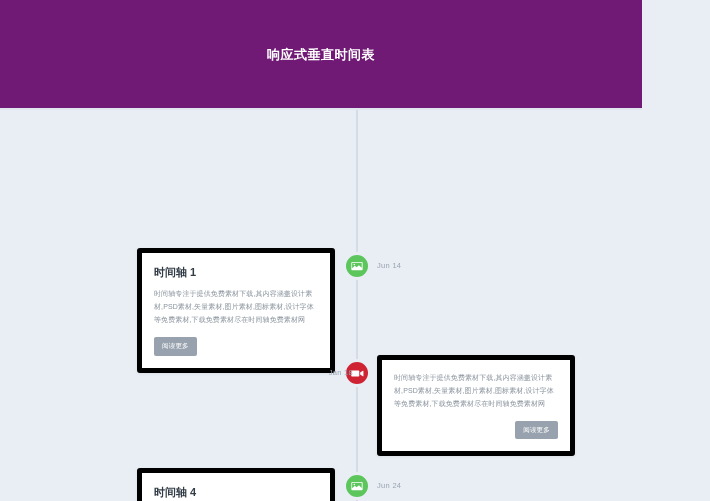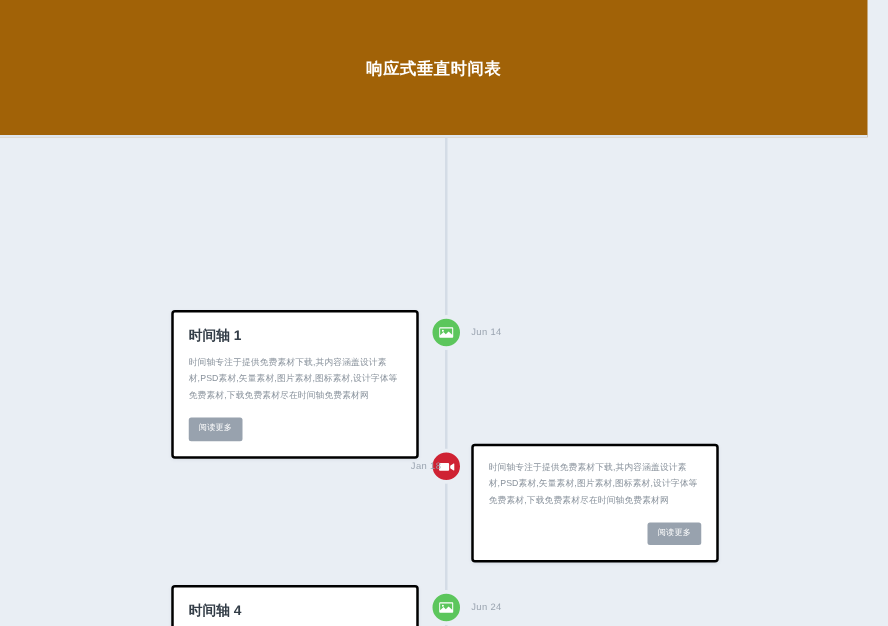--- a/index.html
+++ b/index.html
@@ -10,23 +10,23 @@
     overflow: hidden;
   }
 
   body {
     font-family: "Liberation Sans", "DejaVu Sans", sans-serif;
     background: #e9eef4;
   }
 
   
   .site-header {
-    width: 694px;
+    width: 642px;
     height: 110px;
-    background: #a16207;
+    background: #701a75;
     border-bottom: 2px solid #dfe6ee;
     display: flex;
     align-items: center;
     justify-content: center;
   }
   .site-title {
     color: #ffffff;
     font-size: 13px;
     font-weight: bold;
     letter-spacing: 0.5px;
@@ -56,21 +56,21 @@
   .timeline {
     position: relative;
     width: 710px;
   }
 
   
   .tl-card {
     position: absolute;
     width: 198px;
     background: #ffffff;
-    border: 2px solid #000000;
+    border: 5px solid #000000;
     border-radius: 3px;
     box-shadow: 0 1px 3px rgba(40,60,90,0.07);
     padding: 12px 12px 12px 12px;
   }
   .tl-card.side-left  { left: 137px; }
   .tl-card.side-right { left: 377px; }
 
   .card-title {
     font-size: 11px;
     font-weight: bold;

